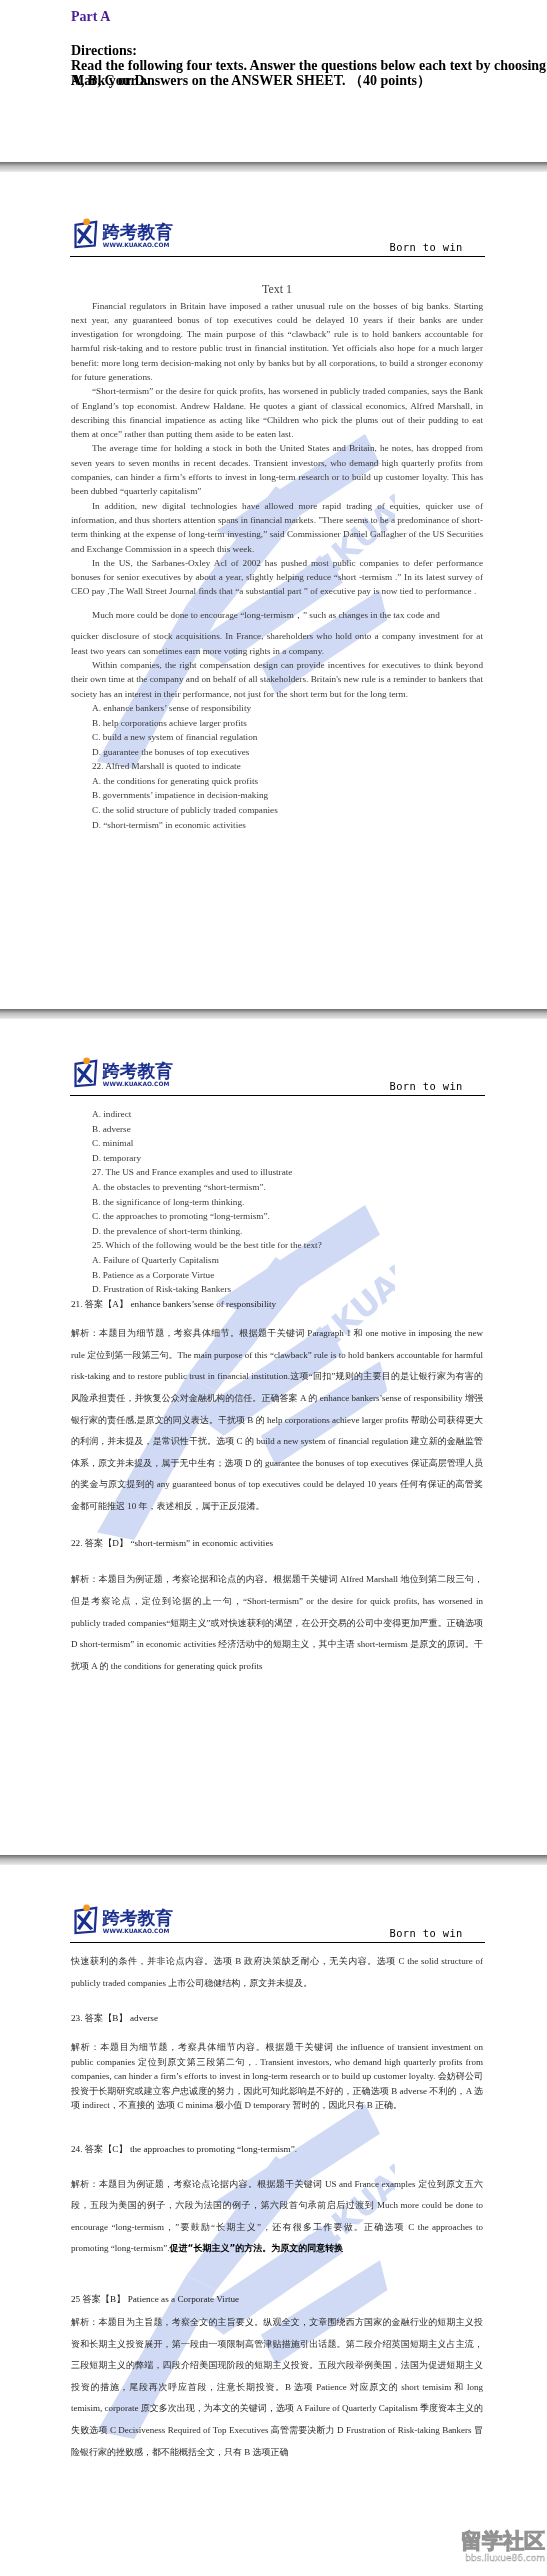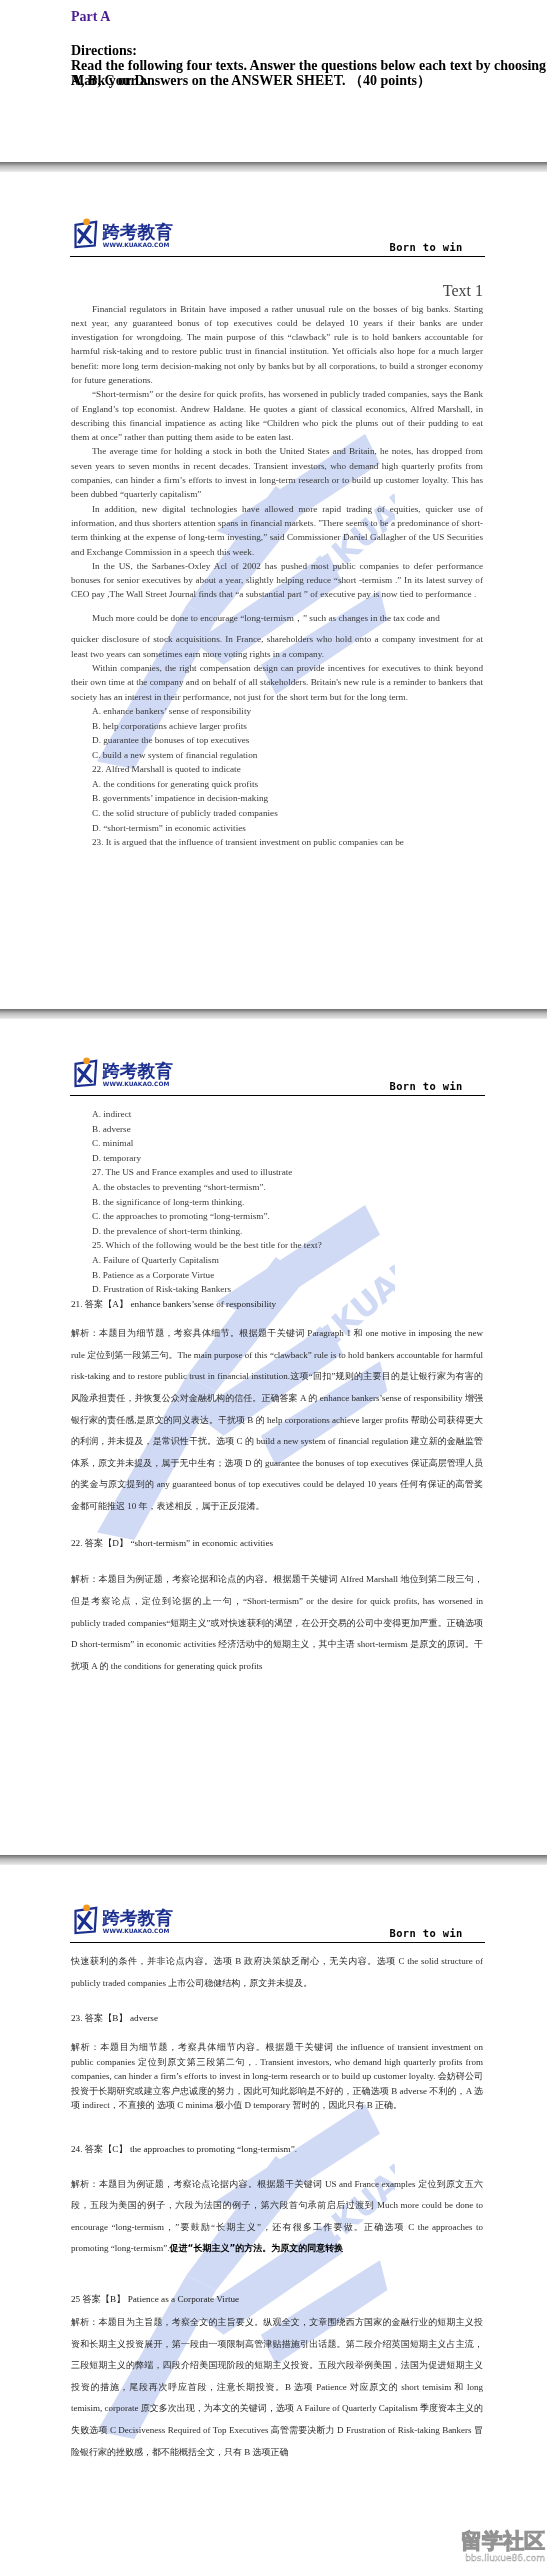--- a/index.html
+++ b/index.html
@@ -8,25 +8,25 @@
   .abs { position:absolute; }
   .page { position:absolute; left:0; width:548px; background:#fff; }
   .sep { position:absolute; left:0; width:548px; height:10.4px;
          background:linear-gradient(#6e6e6e, #bdbdbd 45%, #d9d9d9 80%, #eee); }
   .content { position:absolute; left:71px; width:412px; }
   .parta-title { font-weight:bold; font-size:14px; color:#4c1d95; top:9px; left:71px; }
   .dir { font-weight:bold; font-size:14px; color:#000; left:71px; line-height:15px; }
   .hdr { position:absolute; left:70px; width:415px; height:40px; border-bottom:1.1px solid #000; }
   .logo { position:absolute; left:1.5px; top:0; width:112px; height:34px; }
   .born { position:absolute; right:22.3px; bottom:3px; font-family:"DejaVu Sans Mono","Liberation Mono",monospace;
-          font-weight:bold; font-size:10.4px; color:#000; letter-spacing:0.4px; }
+          font-weight:normal; font-size:10.4px; color:#000; letter-spacing:0.4px; }
   .para { font-size:9.2px; line-height:14.3px; text-align:justify; margin:0; color:#3a3a3a; }
   .para.ind { text-indent:21px; }
   .q { font-size:9.2px; line-height:14.6px; margin:0 0 0 21px; color:#3a3a3a; }
-  .center { text-align:right; font-size:16px; color:#444; }
+  .center { text-align:center; font-size:12px; color:#444; }
   .ans { font-size:9.2px; color:#222; margin:0; }
   .expl { font-size:9px; line-height:21.6px; text-align:justify; margin:0; color:#2a2a2a; }
   .expl.tight { line-height:14.5px; }
   .bold { font-weight:bold; color:#000; font-family:"DejaVu Sans","Liberation Sans",sans-serif; font-size:9px; }
   .wm { position:absolute; pointer-events:none; opacity:0.22; }
   .corner-wm { position:absolute; right:3px; bottom:4.5px; width:89px; height:43px; opacity:0.9; }
 </style>
 </head>
 <body>
 
@@ -69,28 +69,27 @@
     <p class="para ind">Financial regulators in Britain have imposed a rather unusual rule on the bosses of big banks. Starting next year, any guaranteed bonus of top executives could be delayed 10 years if their banks are under investigation for wrongdoing. The main purpose of this “clawback” rule is to hold bankers accountable for harmful risk-taking and to restore public trust in financial institution. Yet officials also hope for a much larger benefit: more long term decision-making not only by banks but by all corporations, to build a stronger economy for future generations.</p>
     <p class="para ind">“Short-termism” or the desire for quick profits, has worsened in publicly traded companies, says the Bank of England’s top economist. Andrew Haldane. He quotes a giant of classical economics, Alfred Marshall, in describing this financial impatience as acting like “Children who pick the plums out of their pudding to eat them at once” rather than putting them aside to be eaten last.</p>
     <p class="para ind">The average time for holding a stock in both the United States and Britain, he notes, has dropped from seven years to seven months in recent decades. Transient investors, who demand high quarterly profits from companies, can hinder a firm’s efforts to invest in long-term research or to build up customer loyalty. This has been dubbed “quarterly capitalism”</p>
     <p class="para ind">In addition, new digital technologies have allowed more rapid trading of equities, quicker use of information, and thus shorters attention spans in financial markets. "There seems to be a predominance of short-term thinking at the expense of long-term investing,” said Commissioner Daniel Gallagher of the US Securities and Exchange Commission in a speech this week.</p>
     <p class="para ind">In the US, the Sarbanes-Oxley Acl of 2002 has pushed most public companies to defer performance bonuses for senior executives by about a year, slightly helping reduce “short -termism .” In its latest survey of CEO pay ,The Wall Street Journal finds that “a substantial part ” of executive pay is now tied to performance .</p>
     <p class="para ind" style="margin-top:9px;margin-bottom:7.4px;">Much more could be done to encourage “long-termism，” such as changes in the tax code and</p>
     <p class="para">quicker disclosure of stock acquisitions. In France, shareholders who hold onto a company investment for at least two years can sometimes earn more voting rights in a company.</p>
     <p class="para ind">Within companies, the right compensation design can provide incentives for executives to think beyond their own time at the company and on behalf of all stakeholders. Britain's new rule is a reminder to bankers that society has an interest in their performance, not just for the short term but for the long term.</p>
     <p class="q">A. enhance bankers’ sense of responsibility</p>
     <p class="q">B. help corporations achieve larger profits</p>
+    <p class="q">C. build a new system of financial regulation</p>
     <p class="q">D. guarantee the bonuses of top executives</p>
-    <p class="q">C. build a new system of financial regulation</p>
     <p class="q">22. Alfred Marshall is quoted to indicate</p>
     <p class="q">A. the conditions for generating quick profits</p>
     <p class="q">B. governments’ impatience in decision-making</p>
     <p class="q">C. the solid structure of publicly traded companies</p>
     <p class="q">D. “short-termism” in economic activities</p>
-    <p class="q">23. It is argued that the influence of transient investment on public companies can be</p>
   </div>
 </div>
 
 <div class="sep" style="top:1009px;"></div>
 
 <div class="page" style="top:1019px;height:836px;">
   <svg class="wm" style="left:82px;top:171px;" width="313" height="350" viewBox="0 0 420 470">
     <g fill="#2f5bd1">
       <polygon points="20,460 140,250 180,270 70,470"></polygon>
       <polygon points="140,250 260,90 300,120 180,270"></polygon>

